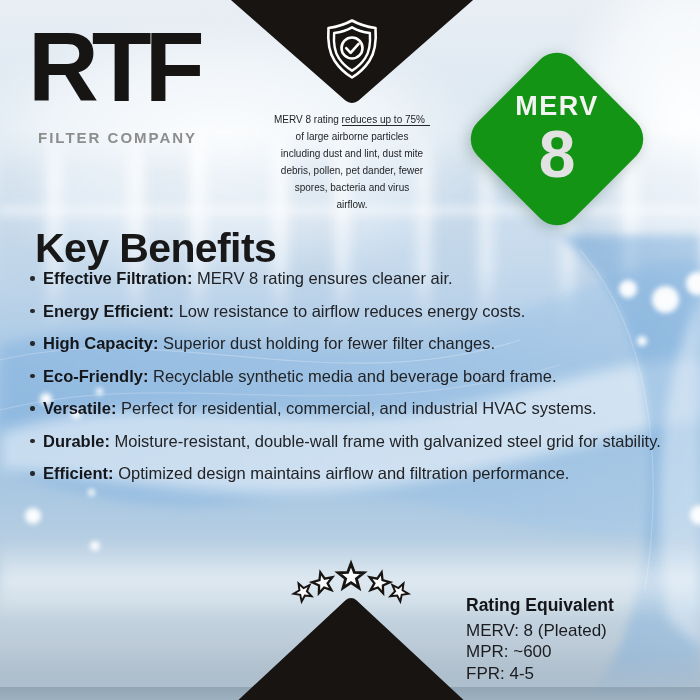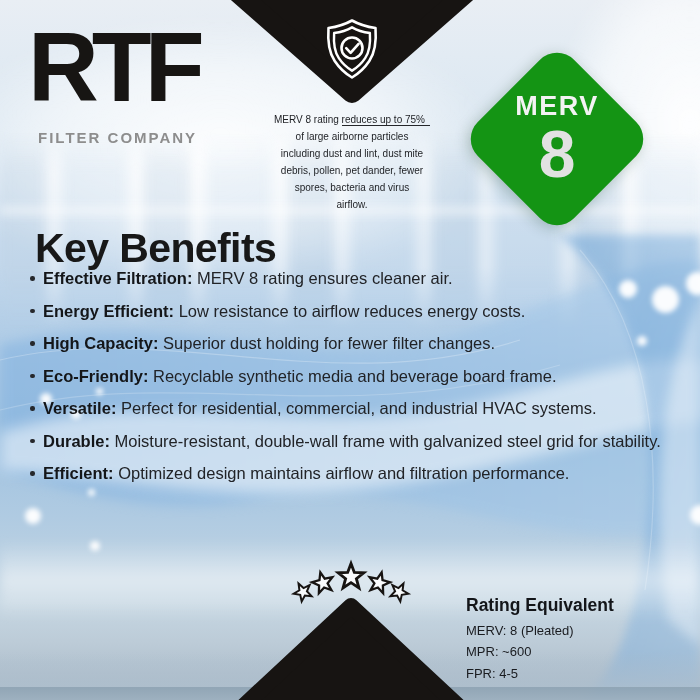--- a/index.html
+++ b/index.html
@@ -44,21 +44,21 @@
   
   .kb-heading{left:35px;top:225px;font-size:41px;font-weight:700;letter-spacing:-.6px;color:#181818;}
   ul.benefits{left:27px;top:262px;width:648px;margin:0;padding:0;list-style:none;}
   ul.benefits li{position:relative;padding-left:16px;line-height:32.5px;font-size:16.5px;color:#212327;}
   ul.benefits li::before{content:"";position:absolute;left:3px;top:14px;width:4.5px;height:4.5px;border-radius:50%;background:#26282c;}
   .b-label{font-weight:700;color:#141619;}
 
   
   .rating{left:466px;top:595px;color:#1a1c20;}
   .rating-heading{font-size:17.5px;font-weight:700;margin-bottom:4px;color:#131519;}
-  .rating-line{font-size:13px;line-height:21.4px;}
+  .rating-line{font-size:17px;line-height:21.4px;}
 
   svg{display:block;}
 </style>
 </head>
 <body>
 
 <div class="canvas">
 
   <div class="bg glow1"></div>
   <div class="bg glow2"></div>

